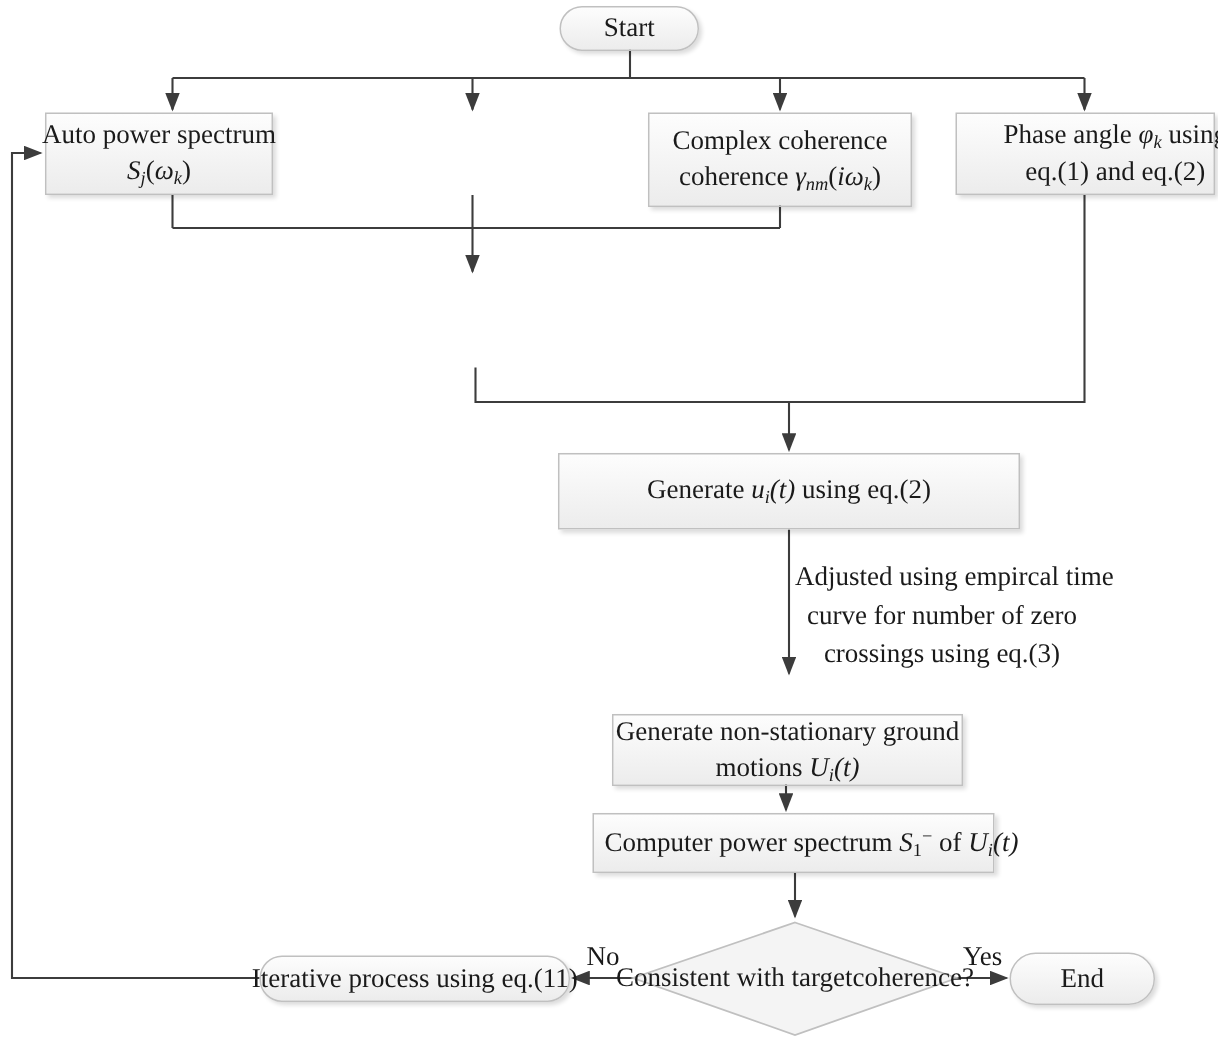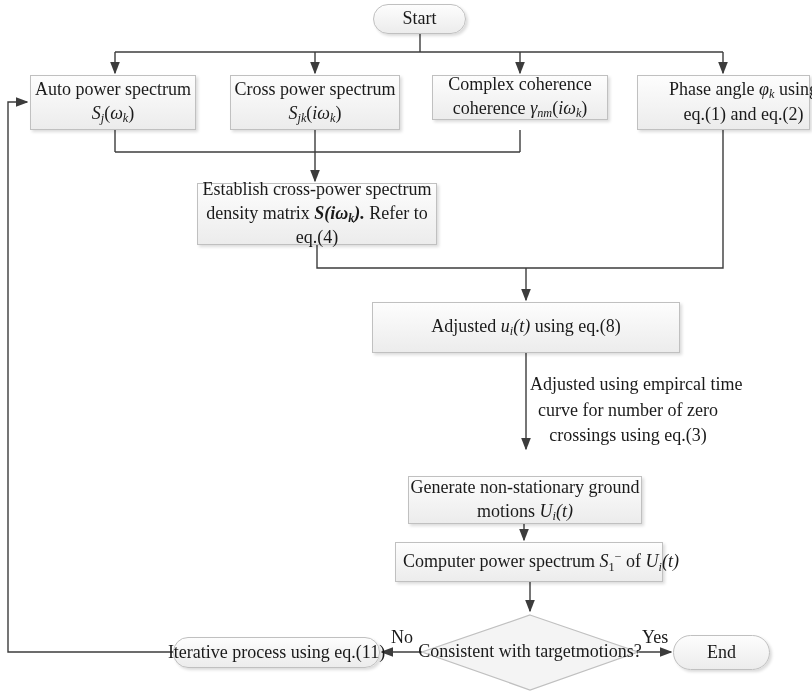--- a/index.html
+++ b/index.html
@@ -29,23 +29,23 @@
   .seg-it{font-style:italic;}
   .seg-sub{font-style:italic;font-size:0.68em;vertical-align:-0.28em;}
   .seg-nsub{font-size:0.68em;vertical-align:-0.28em;}
   .seg-sup{font-size:0.68em;vertical-align:0.5em;}
   .seg-bi{font-weight:bold;font-style:italic;}
   .seg-bisub{font-weight:bold;font-style:italic;font-size:0.68em;vertical-align:-0.28em;}
   .tline{white-space:nowrap;}
 
   
   #node-start{left:373px;top:4px;width:93px;height:30px;}
-  #node-auto{left:30px;top:75px;width:166px;height:55px;}
+  #node-auto{left:30px;top:75px;width:152px;height:55px;}
   #node-cross{left:230px;top:75px;width:170px;height:55px;}
-  #node-coherence{left:432px;top:75px;width:176px;height:45px;}
+  #node-coherence{left:432px;top:75px;width:176px;height:63px;}
   #node-phase{left:637px;top:75px;width:173px;height:55px;padding-left:40px;}
   #node-establish{left:197px;top:183px;width:240px;height:62px;}
   #node-generate-u{left:372px;top:302px;width:308px;height:51px;}
   #annotation-adjust{left:530px;top:372px;width:196px;}
   #node-generate-uu{left:408px;top:476px;width:234px;height:48px;}
   #node-compute{left:395px;top:542px;width:268px;height:40px;padding-left:24px;}
   #diamond-text{left:444px;top:628px;width:172px;height:48px;}
   #node-iterative{left:173px;top:637px;width:207px;height:31px;border-radius:15px;}
   #node-end{left:673px;top:635px;width:97px;height:35px;}
   #label-no{left:391px;top:628px;}
@@ -93,63 +93,54 @@
     <polygon points="530,615 638,652 530,690 422,652" fill="#f4f4f4" stroke="#c0c0c0" stroke-width="1.2"></polygon>
   </svg>
 
   <div class="pnode oval" id="node-start">Start</div>
 
   <div class="pnode" id="node-auto">
       <div class="tline"><span>Auto power spectrum</span></div>
       <div class="tline"><span class="seg-it">S</span><span class="seg-sub">j</span><span>(</span><span class="seg-it">ω</span><span class="seg-sub">k</span><span>)</span></div>
     </div>
 
-  <div class="pnode" id="node-cross">
-      <div class="tline"><span>Cross power spectrum</span></div>
-      <div class="tline"><span class="seg-it">S</span><span class="seg-sub">jk</span><span>(</span><span class="seg-it">iω</span><span class="seg-sub">k</span><span>)</span></div>
-    </div>
 
   <div class="pnode" id="node-coherence">
       <div class="tline"><span>Complex coherence</span></div>
       <div class="tline"><span>coherence </span><span class="seg-it">γ</span><span class="seg-sub">nm</span><span>(</span><span class="seg-it">iω</span><span class="seg-sub">k</span><span>)</span></div>
     </div>
 
   <div class="pnode" id="node-phase">
       <div class="tline"><span>Phase angle </span><span class="seg-it">φ</span><span class="seg-sub">k</span><span> using</span></div>
       <div class="tline"><span>eq.(1) and eq.(2)</span></div>
     </div>
 
-  <div class="pnode" id="node-establish">
-      <div class="tline"><span>Establish cross-power spectrum</span></div>
-      <div class="tline"><span>density matrix </span><span class="seg-bi">S(iω</span><span class="seg-bisub">k</span><span class="seg-bi">).</span><span> Refer to</span></div>
-      <div class="tline"><span>eq.(4)</span></div>
-    </div>
 
   <div class="pnode" id="node-generate-u">
-      <div class="tline"><span>Adjusted </span><span class="seg-it">u</span><span class="seg-sub">i</span><span class="seg-it">(t)</span><span> using eq.(8)</span></div>
+      <div class="tline"><span>Generate </span><span class="seg-it">u</span><span class="seg-sub">i</span><span class="seg-it">(t)</span><span> using eq.(2)</span></div>
     </div>
 
   <div class="annotation" id="annotation-adjust">
       <div class="tline"><span>Adjusted using empircal time</span></div>
       <div class="tline"><span>curve for number of zero</span></div>
       <div class="tline"><span>crossings using eq.(3)</span></div>
     </div>
 
   <div class="pnode" id="node-generate-uu">
       <div class="tline"><span>Generate non-stationary ground</span></div>
       <div class="tline"><span>motions </span><span class="seg-it">U</span><span class="seg-sub">i</span><span class="seg-it">(t)</span></div>
     </div>
 
   <div class="pnode" id="node-compute">
       <div class="tline"><span>Computer power spectrum </span><span class="seg-it">S</span><span class="seg-nsub">1</span><span class="seg-sup">−</span><span> of </span><span class="seg-it">U</span><span class="seg-sub">i</span><span class="seg-it">(t)</span></div>
     </div>
 
   <div class="dtext" id="diamond-text">
       <div class="tline"><span>Consistent with target</span></div>
-      <div class="tline"><span>motions?</span></div>
+      <div class="tline"><span>coherence?</span></div>
     </div>
 
   <div class="pnode" id="node-iterative">
       <div class="tline"><span>Iterative process using eq.(11)</span></div>
     </div>
 
   <div class="pnode oval" id="node-end">End</div>
 
   <div class="edge-label" id="label-no">No</div>
 

